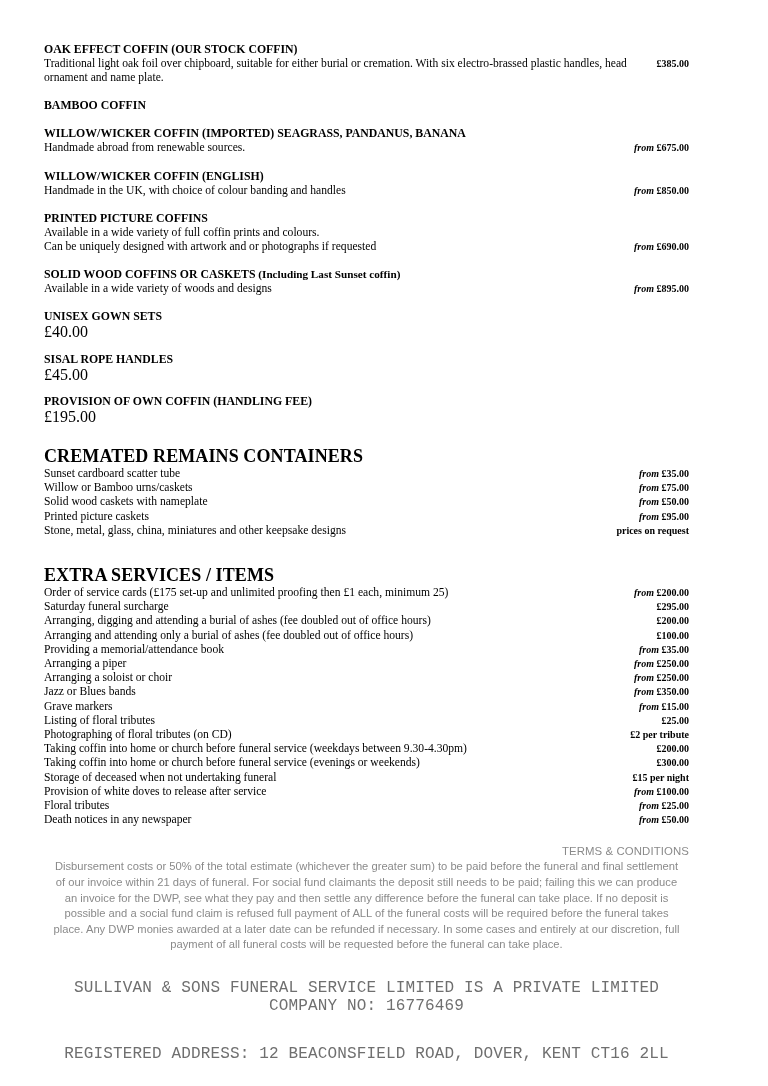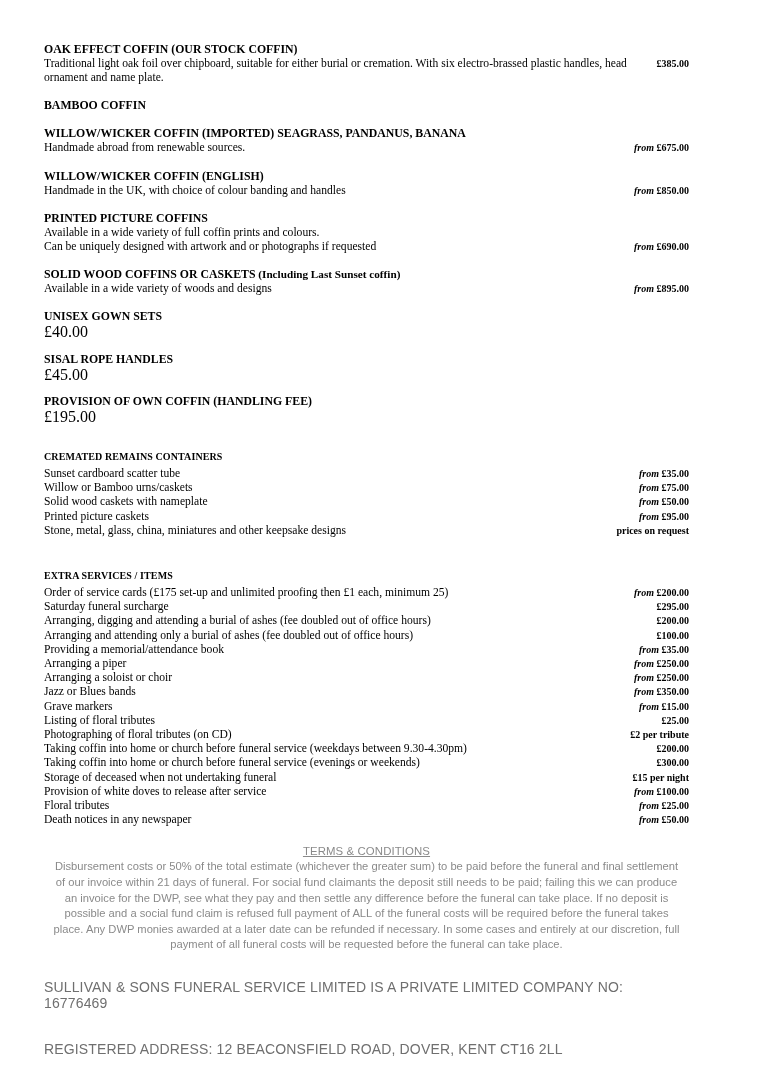--- a/index.html
+++ b/index.html
@@ -71,57 +71,57 @@
     flex-direction: column;
   }
   .head-row .htxt {
     font-size: 11.8px;
     font-weight: bold;
     padding-right: 12px;
   }
 
   
   .section-head {
-    font-size: 10px;
+    font-size: 18px;
     font-weight: bold;
     line-height: 19px;
     margin-bottom: 1px;
     letter-spacing: 0.1px;
   }
   .section {
     margin-bottom: 4px;
   }
   .gap-before-cremated { height: 10px; }
   .gap-before-extra { height: 24px; }
 
   
   .terms-wrap {
     margin-top: 18px;
     text-align: center;
     font-family: "Liberation Sans", "DejaVu Sans", sans-serif;
     color: #8a8a8a;
   }
   .terms-title {
     font-size: 11.4px;
-    text-decoration: underline;
     letter-spacing: 0.1px;
     margin-bottom: 2px;
+    text-align: right;
   }
   .terms-body {
     font-size: 11.2px;
     line-height: 15.6px;
     padding: 0 6px;
     color: #8a8a8a;
   }
 
   .footer-line {
     margin-top: 26px;
-    text-align: left;
-    font-family: Liberation Sans, sans-serif;
-    font-size: 14px;
+    text-align: center;
+    font-family: Liberation Mono, monospace;
+    font-size: 16px;
     color: #6f6f6f;
     letter-spacing: 0.15px;
   }
   .footer-line.second {
     margin-top: 30px;
   }
 </style>
 </head>
 <body>
 

